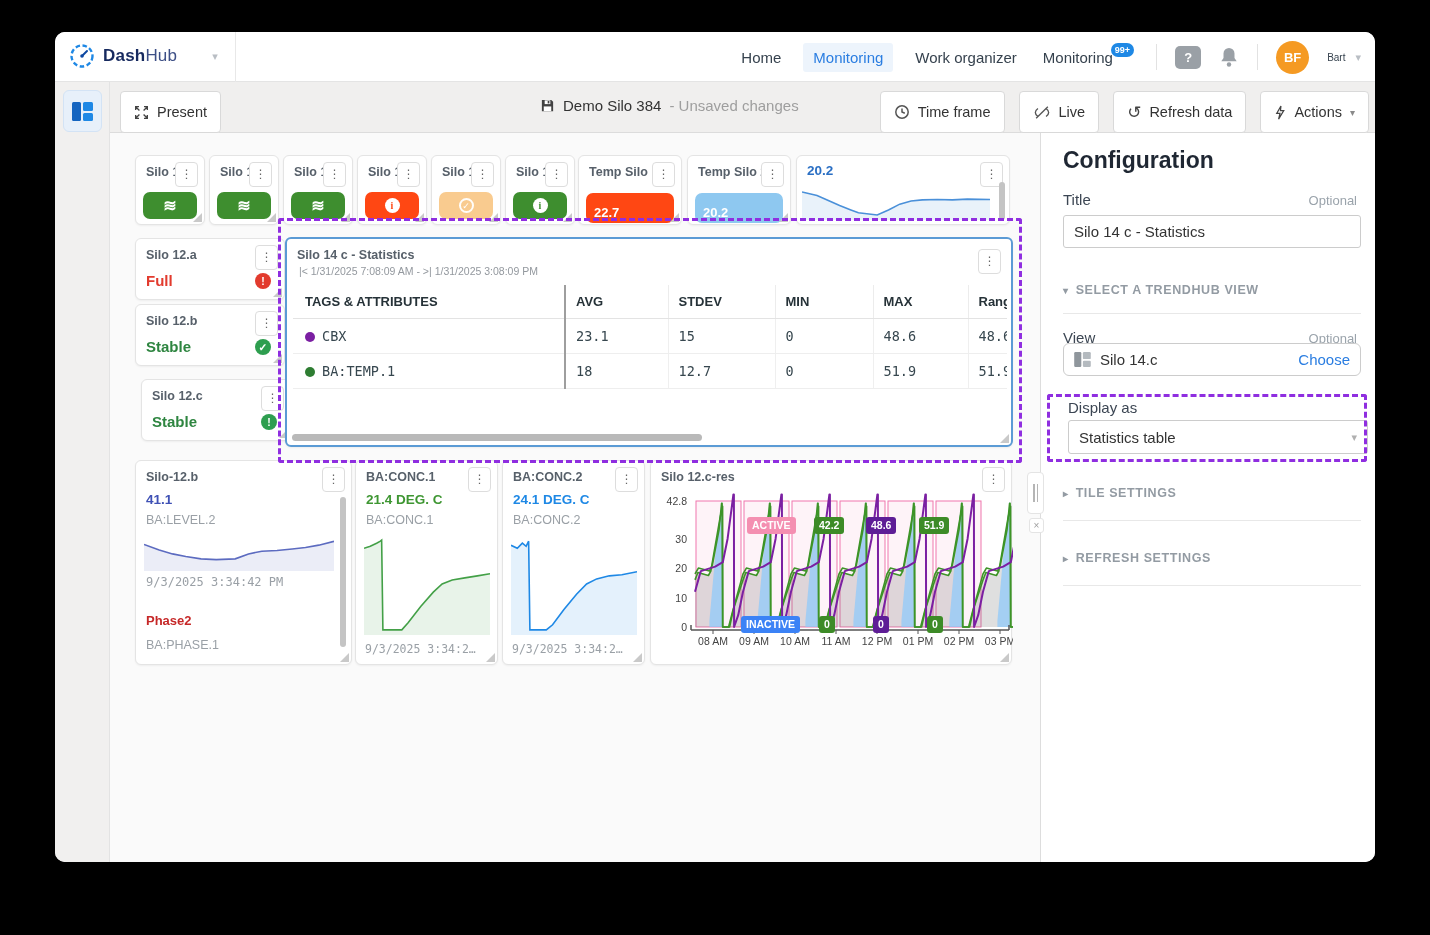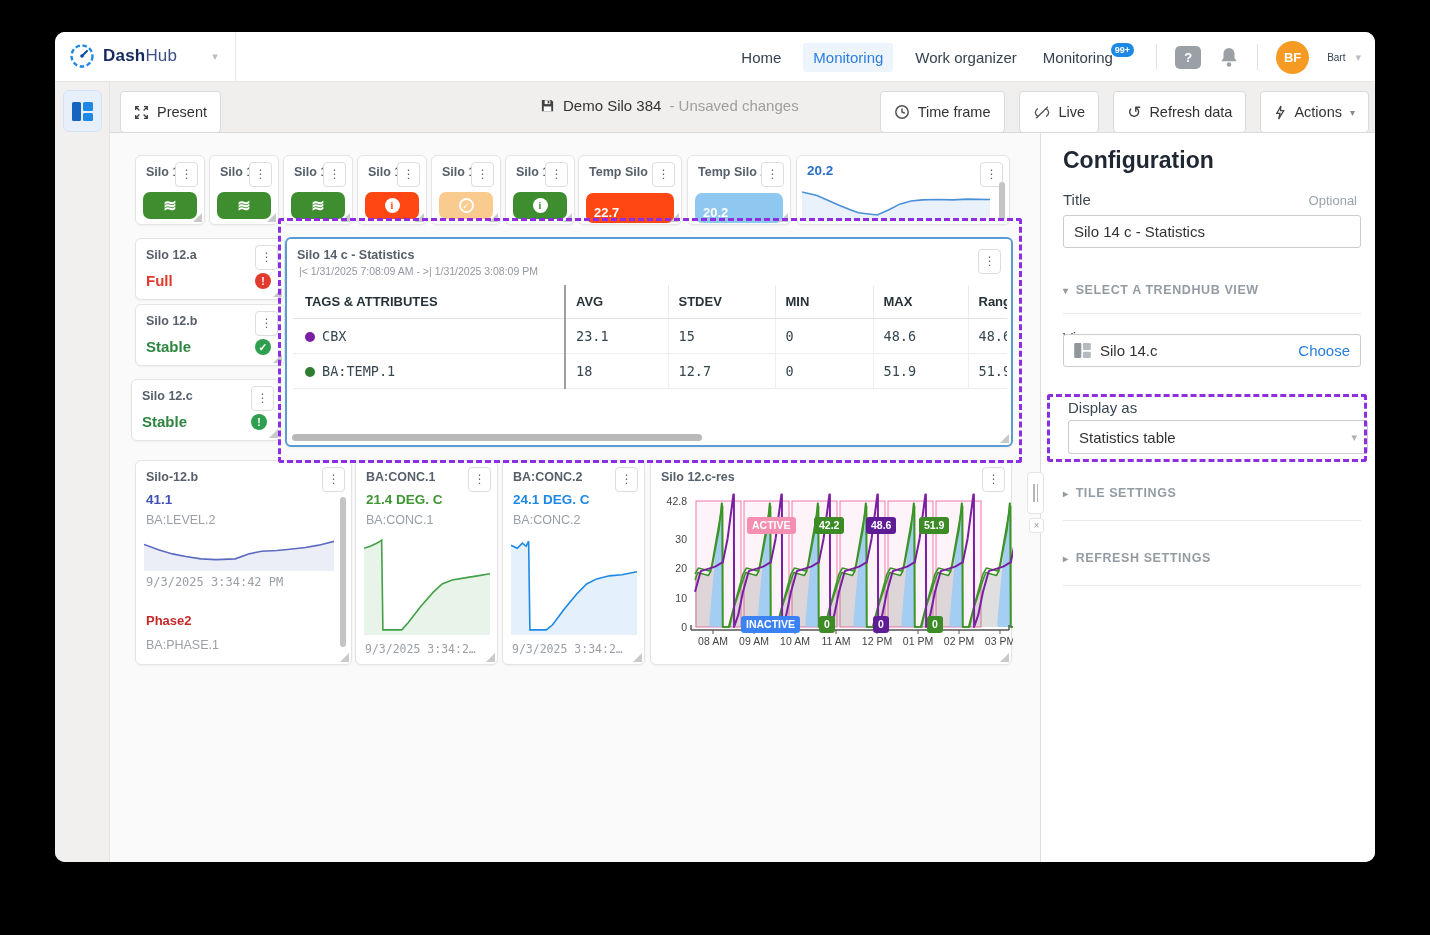--- a/index.html
+++ b/index.html
@@ -279,21 +279,21 @@
       <span class="status-ic" style="background-color: rgb(226, 59, 46);">!</span>
       <span class="rsz"></span>
     </div>
     <div class="tile" style="left:25px;top:171px;width:150px;height:62px;">
       <span class="tile-title">Silo 12.b</span>
       <button class="kebab">⋮</button>
       <span class="status-word" style="color: rgb(46, 133, 64);">Stable</span>
       <span class="status-ic" style="background-color: rgb(46, 158, 79);">✓</span>
       <span class="rsz"></span>
     </div>
-    <div class="tile" style="left:21px;top:246px;width:150px;height:62px;">
+    <div class="tile" style="left:31px;top:246px;width:150px;height:62px;">
       <span class="tile-title">Silo 12.c</span>
       <button class="kebab">⋮</button>
       <span class="status-word" style="color: rgb(46, 133, 64);">Stable</span>
       <span class="status-ic" style="background-color: rgb(46, 158, 79);">!</span>
       <span class="rsz"></span>
     </div>
 
     <div class="tile" id="stats-tile" style="left:175px;top:104px;width:728px;height:210px;">
       <span class="tile-title">Silo 14 c - Statistics</span>
       <span class="stat-range">|&lt; 1/31/2025 7:08:09 AM - &gt;| 1/31/2025 3:08:09 PM</span>
@@ -449,21 +449,21 @@
 
     <span class="cfg-label" style="top:58px;">Title</span>
     <span class="cfg-opt" style="top:60px;">Optional</span>
     <input class="cfg-input" style="top: 82px;" value="Silo 14 c - Statistics">
 
     <span class="cfg-section" style="top:150px;"><span style="font-size:10px;margin-right:7px;">▾</span><span>SELECT A TRENDHUB VIEW</span></span>
     <div class="cfg-hr" style="top:180px;"></div>
 
     <span class="cfg-label" style="top:196px;">View</span>
     <span class="cfg-opt" style="top:198px;">Optional</span>
-    <div class="viewbox" style="top:201px;">
+    <div class="viewbox" style="top:210px;border-radius:6px;">
       <span class="icon">
         <svg width="17" height="15" viewBox="0 0 21 19">
           <rect x="0" y="0" width="9" height="19" rx="1.5" fill="#8f969c"></rect>
           <rect x="11" y="0" width="10" height="9" rx="1.5" fill="#b4babf"></rect>
           <rect x="11" y="11" width="10" height="8" rx="1.5" fill="#b4babf"></rect>
         </svg>
       </span>
       <span>Silo 14.c</span>
       <span class="choose">Choose</span>
     </div>

